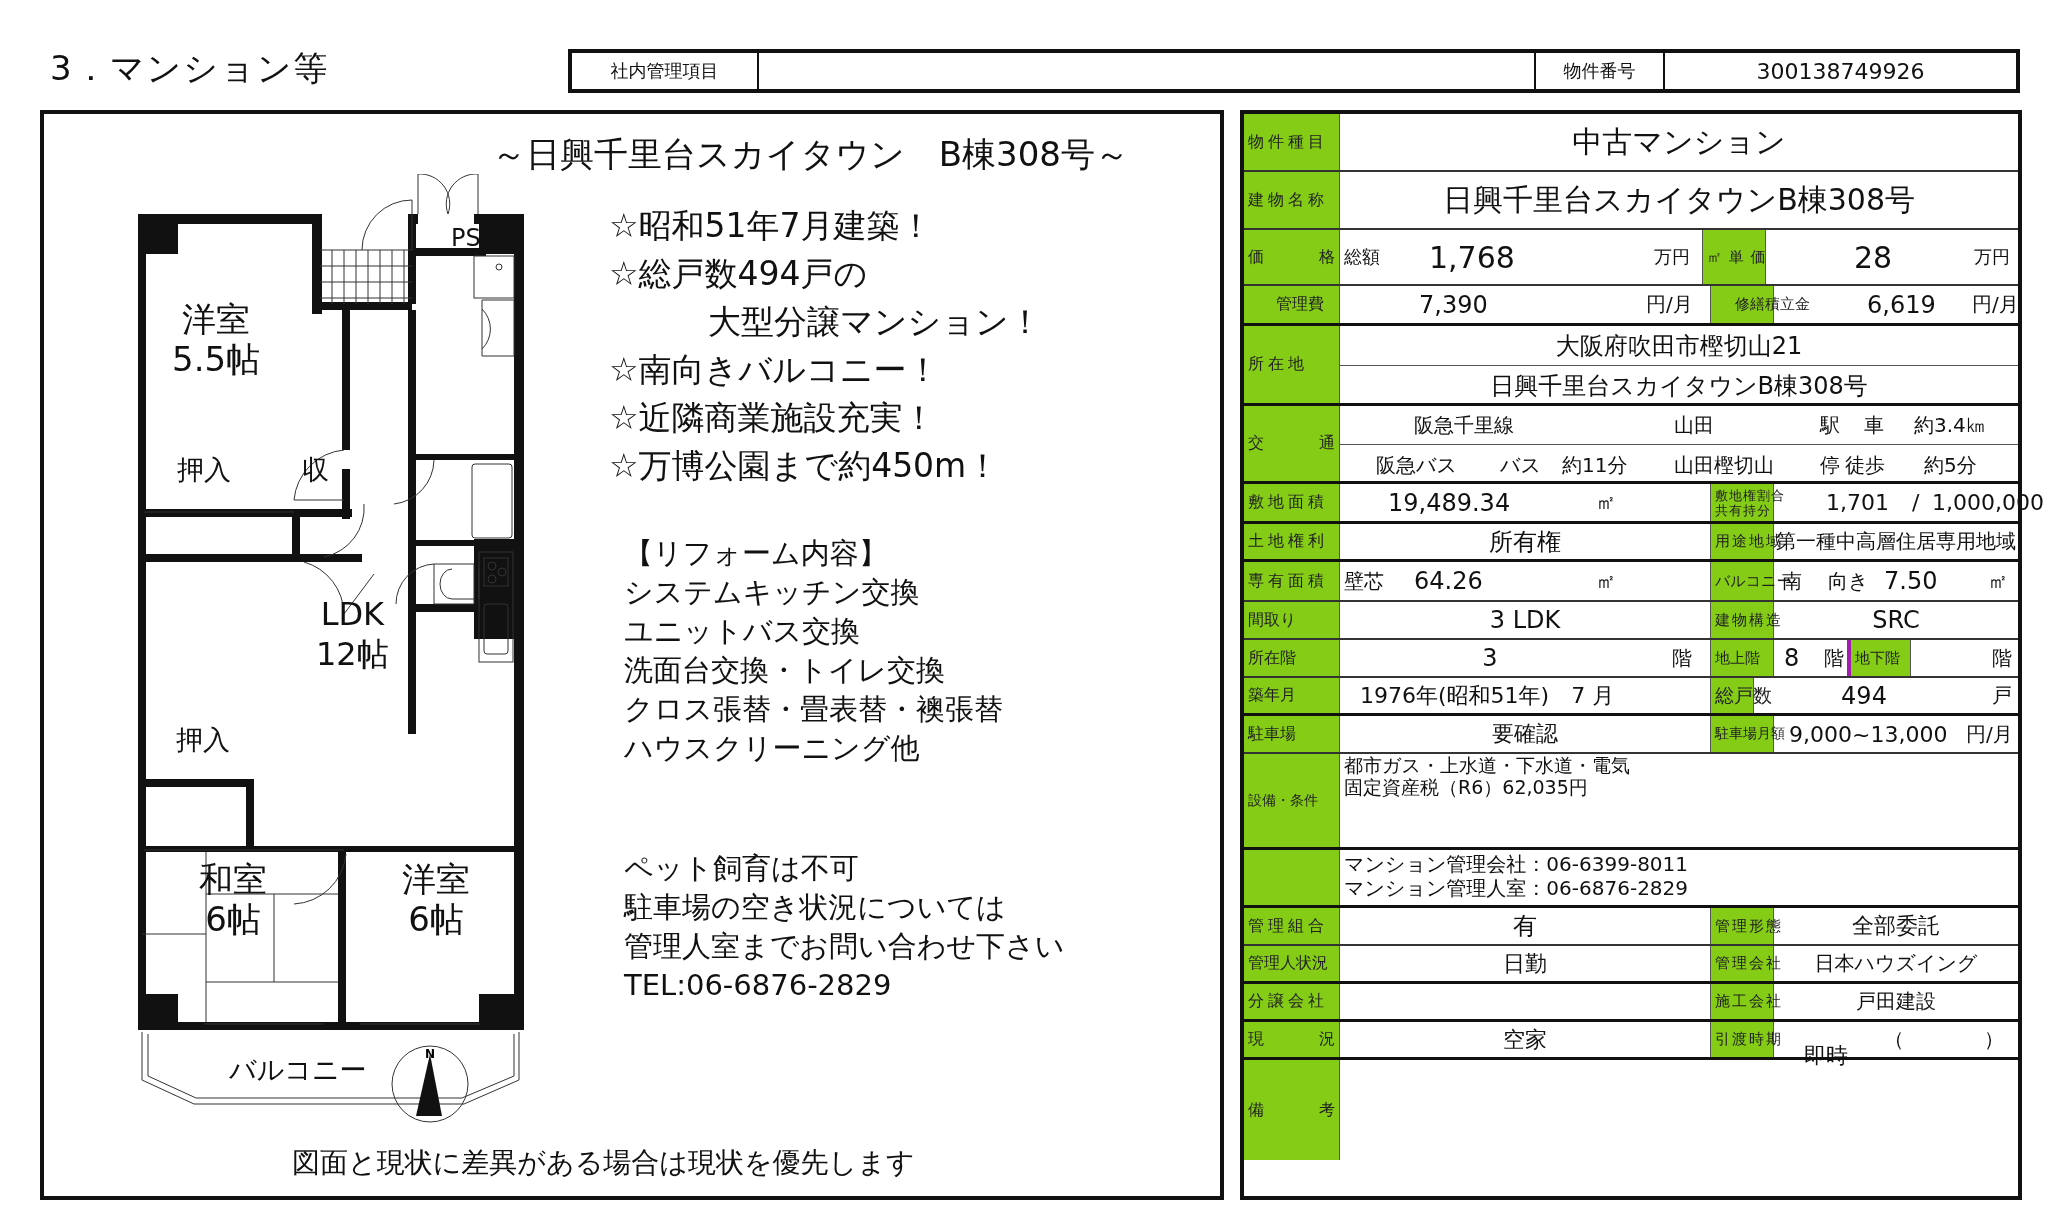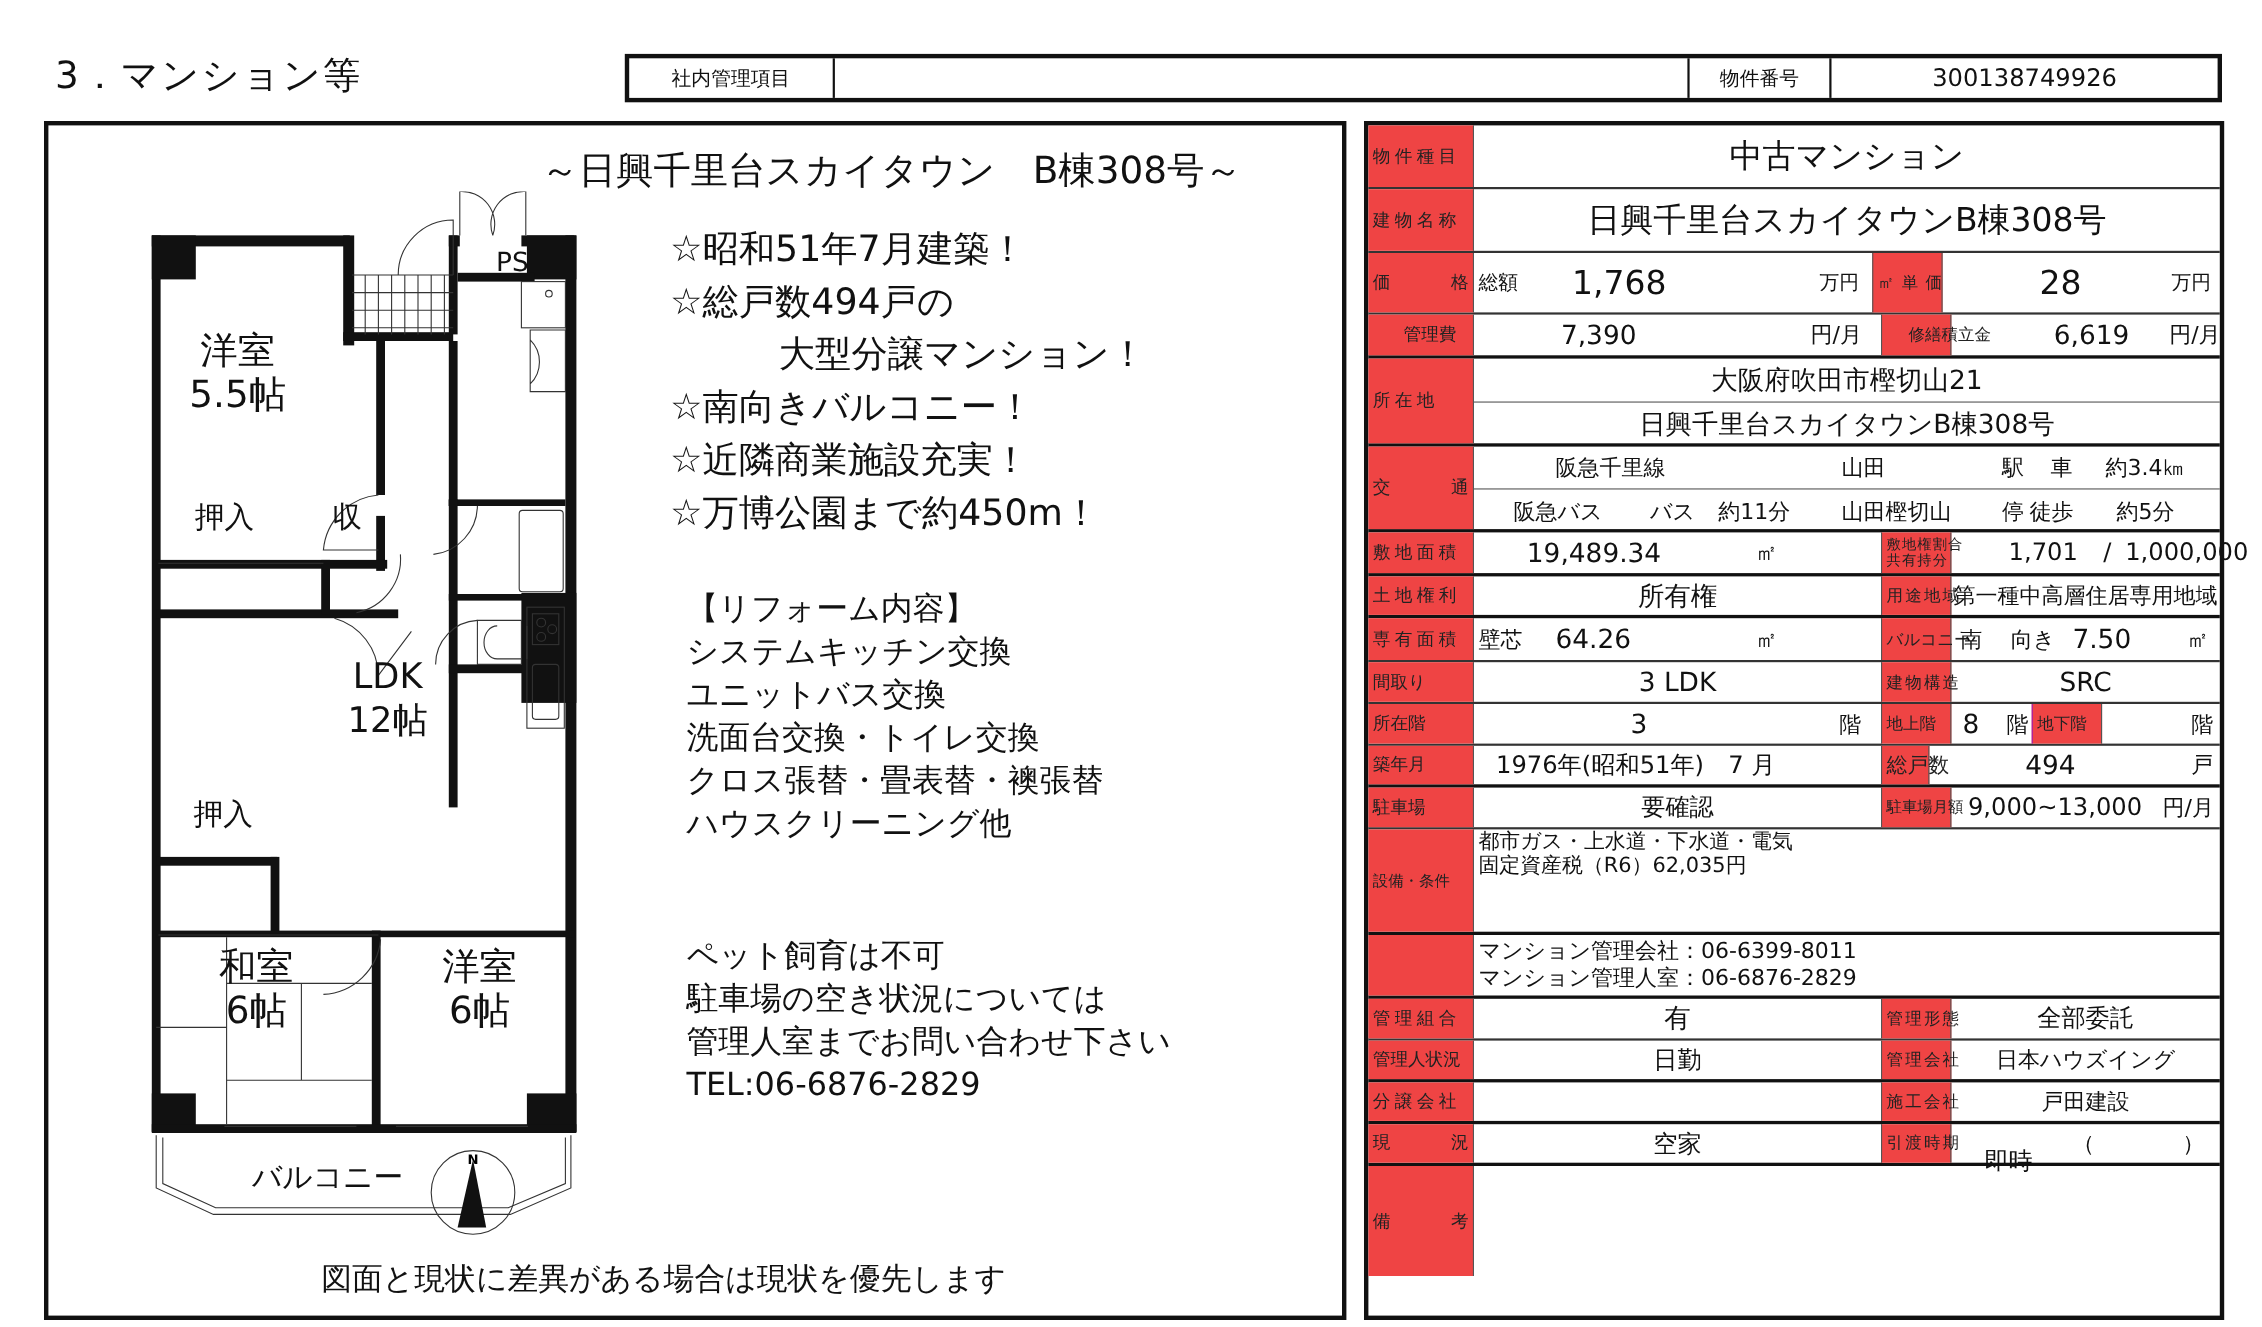--- a/index.html
+++ b/index.html
@@ -7,21 +7,21 @@
   .abs{position:absolute;}
   #title{left:50px;top:46px;font-size:34px;letter-spacing:2px;}
   #hdr{left:568px;top:49px;width:1452px;height:44px;border:4px solid #111;box-sizing:border-box;display:flex;}
   #hdr div{border-right:2px solid #111;display:flex;align-items:center;justify-content:center;font-size:18px;box-sizing:border-box;}
   #hdr div:last-child{border-right:none;}
   #left{left:40px;top:110px;width:1184px;height:1090px;border:4px solid #111;box-sizing:border-box;}
   #tbl{left:1240px;top:110px;width:782px;height:1090px;border:4px solid #111;box-sizing:border-box;}
   .row{position:absolute;left:0;width:100%;border-bottom:2px solid #333;box-sizing:border-box;}
   .row.thick{border-bottom:3px solid #111;}
   .cell{position:absolute;top:0;height:100%;display:flex;align-items:center;box-sizing:border-box;white-space:nowrap;}
-  .lab{background:#ef4444;font-size:16px;color:#222;letter-spacing:4px;padding-left:4px;border-right:1px solid #555;}
+  .lab{background:#84cc16;font-size:16px;color:#222;letter-spacing:4px;padding-left:4px;border-right:1px solid #555;}
   .lab.sp{justify-content:space-between;letter-spacing:0;padding-right:4px;}
   .val{font-size:24px;justify-content:center;}
   .big{font-size:30px;}
   .sm{font-size:20px;}
   .unit{font-size:20px;position:absolute;}
   .txt{position:absolute;font-size:33px;line-height:48px;white-space:nowrap;}
   .txt2{position:absolute;font-size:29px;line-height:39px;white-space:nowrap;}
   svg text{font-family:"DejaVu Sans",sans-serif;}
 </style>
 </head>
@@ -253,21 +253,21 @@
     <div class="cell lab" style="left:466px;width:64px;font-size:15px;letter-spacing:2px;border-left:1px solid #555;">建物構造</div>
     <div class="cell val" style="left:530px;right:0;">SRC</div>
   </div>
   <div class="row" style="top:526px;height:38px;">
     <div class="cell lab sp" style="left:0;width:96px;">所在階</div>
     <div class="cell val" style="left:96px;width:300px;">3</div>
     <div class="cell sm" style="left:428px;">階</div>
     <div class="cell lab sp" style="left:466px;width:64px;font-size:15px;border-left:1px solid #555;">地上階</div>
     <div class="cell val" style="left:540px;">8</div>
     <div class="cell sm" style="left:580px;">階</div>
-    <div class="cell lab sp" style="left:603px;width:64px;font-size:15px;border-left:1px solid #a21caf;">地下階</div>
+    <div class="cell lab sp" style="left:603px;width:64px;font-size:15px;border-left:4px solid #a21caf;">地下階</div>
     <div class="cell val" style="left:670px;"></div>
     <div class="cell sm" style="left:748px;">階</div>
   </div>
   <div class="row thick" style="top:564px;height:38px;">
     <div class="cell lab sp" style="left:0;width:96px;">築年月</div>
     <div class="cell val" style="left:104px;font-size:22px;margin-left:12px;">1976年(昭和51年)　7 月</div>
     <div class="cell lab sp" style="left:466px;width:44px;font-size:19px;border-left:1px solid #555;">総戸数</div>
     <div class="cell val" style="left:530px;width:180px;">494</div>
     <div class="cell sm" style="left:748px;">戸</div>
   </div>

